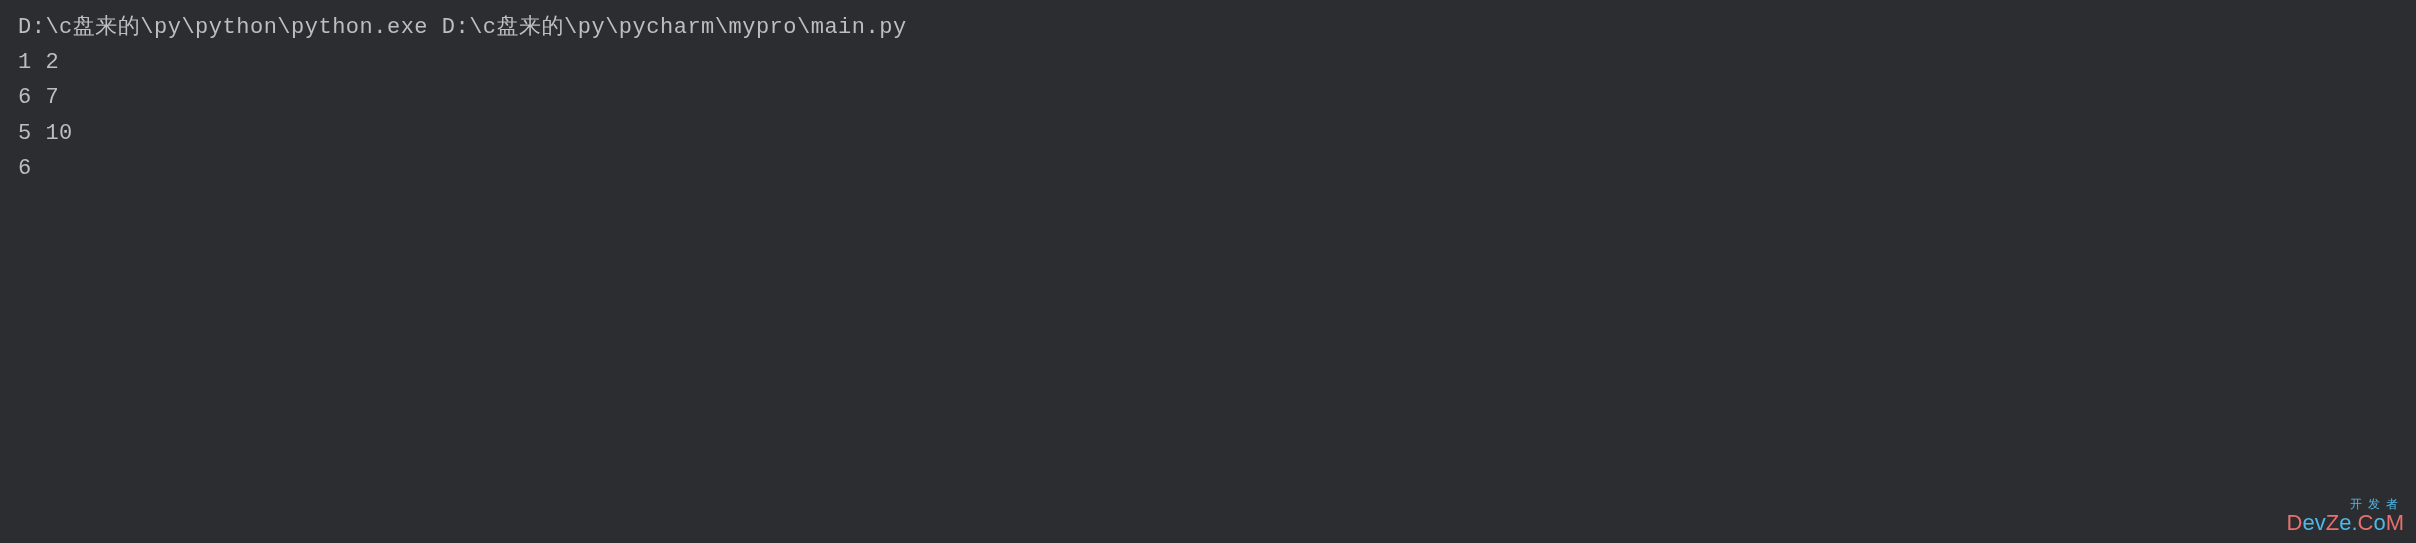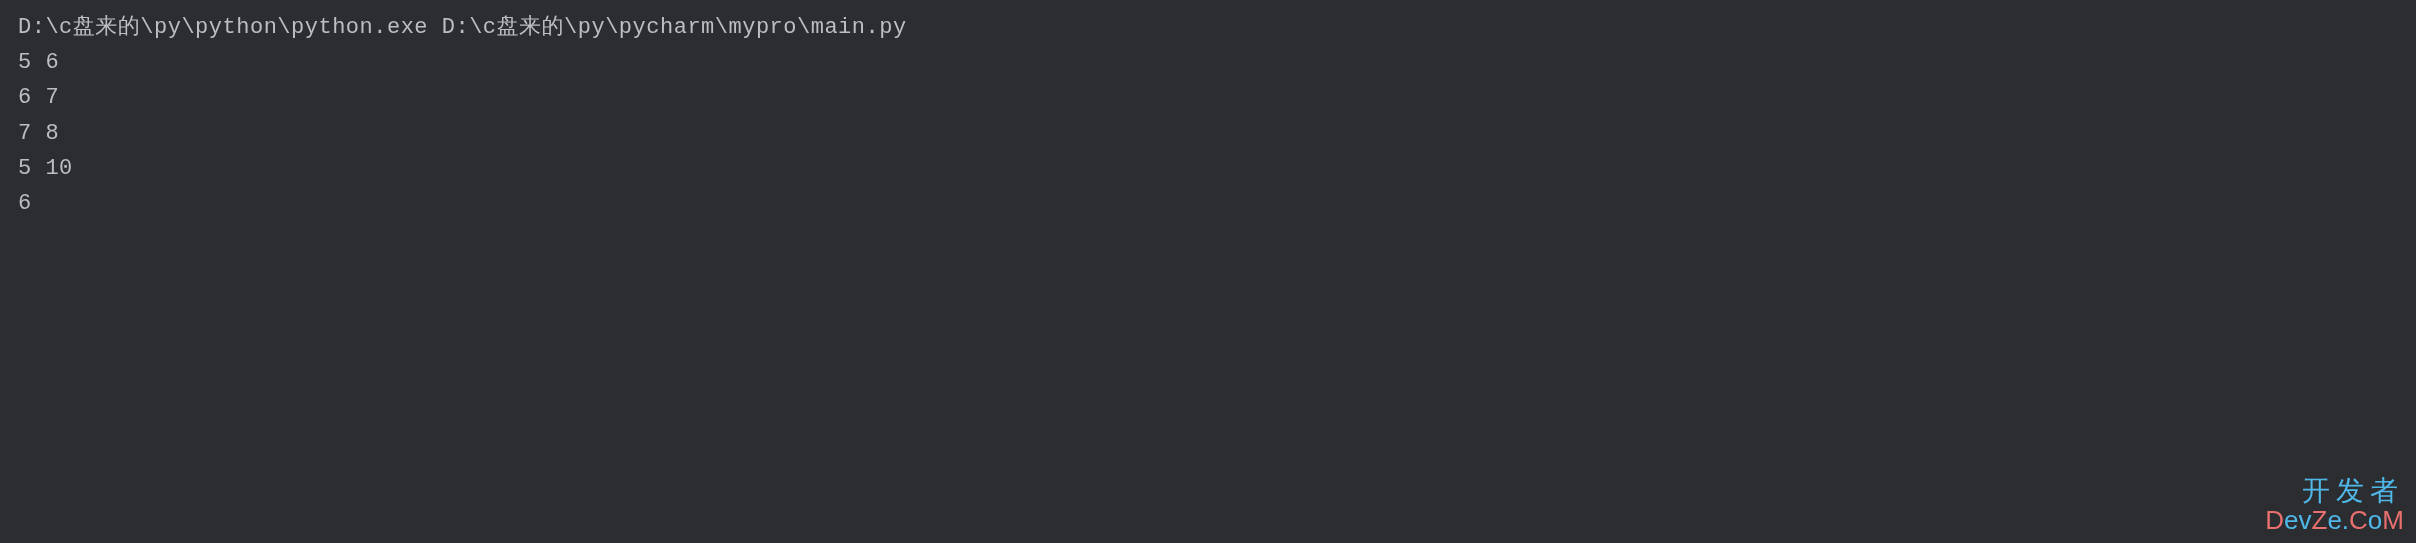--- a/index.html
+++ b/index.html
@@ -33,42 +33,41 @@
     }
     .watermark {
       position: absolute;
       bottom: 8px;
       right: 12px;
       text-align: right;
       line-height: 1.1;
     }
     .watermark-top {
       color: #4fb8e8;
-      font-size: 28px;
+      font-size: 12px;
       letter-spacing: 6px;
       font-family: 'SimHei', 'Microsoft YaHei', sans-serif;
     }
     .watermark-bottom {
       color: #4fb8e8;
-      font-size: 26px;
+      font-size: 22px;
       font-family: Arial, sans-serif;
       letter-spacing: 0;
     }
     .watermark-bottom .red {
       color: #e8706f;
     }
   </style>
 </head>
 <body>
 
 <div class="console-output">
   <div class="line command-line">D:\c盘来的\py\python\python.exe D:\c盘来的\py\pycharm\mypro\main.py</div>
-  <div class="line">5 6</div>
+  <div class="line">1 2</div>
   <div class="line">6 7</div>
-  <div class="line">7 8</div>
   <div class="line">5 10</div>
   <div class="line">6</div>
 </div>
 
 <div class="watermark">
   <div class="watermark-top">开发者</div>
   <div class="watermark-bottom"><span class="red">D</span><span>ev</span><span class="red">Z</span><span>e.</span><span class="red">C</span><span>o</span><span class="red">M</span></div>
 </div>
 
 </body></html>

